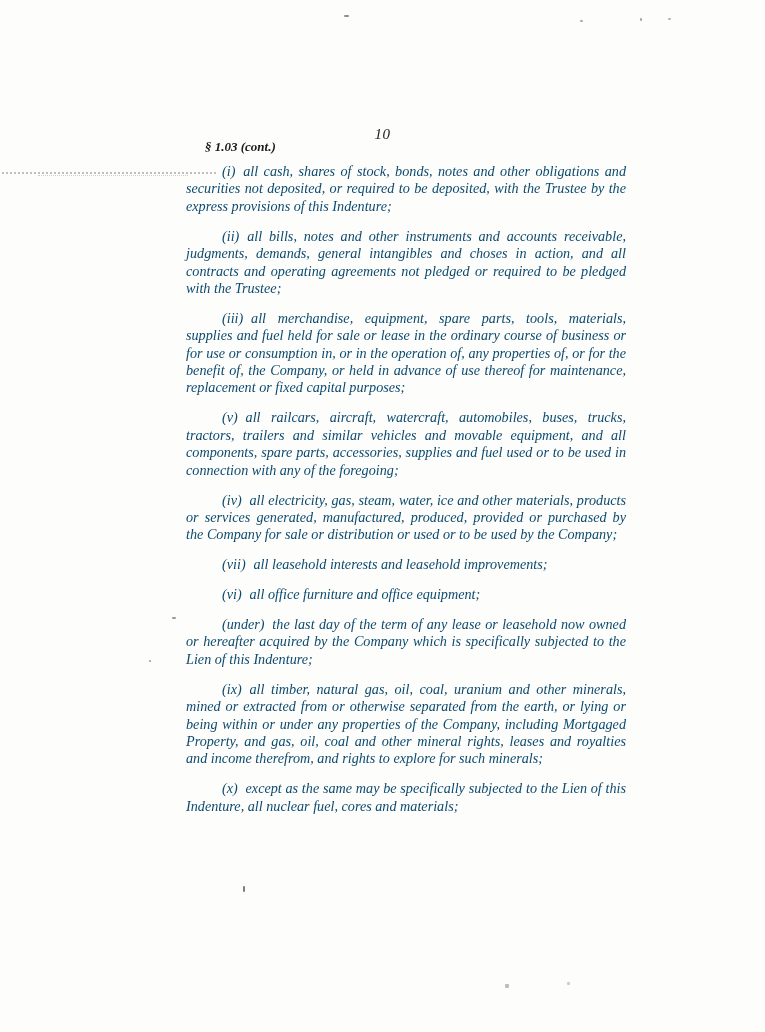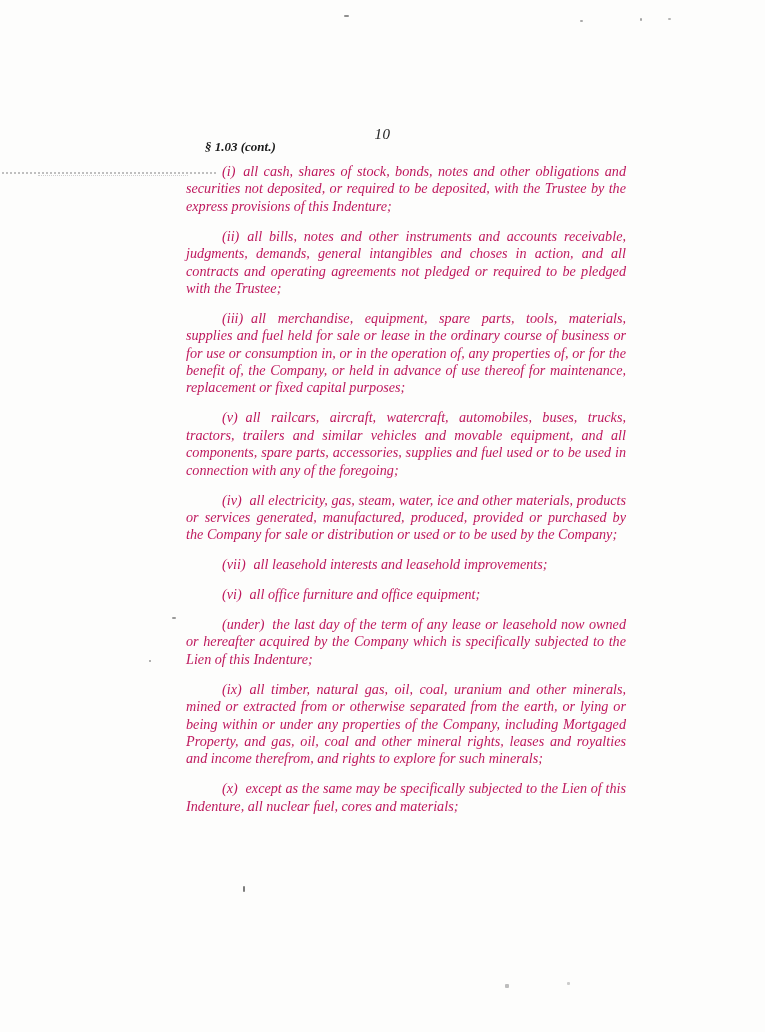--- a/index.html
+++ b/index.html
@@ -36,21 +36,21 @@
     position: absolute;
     top: 163px; left: 186px;
     width: 440px;
   }
   .para {
     font-size: 14.2px;
     line-height: 17.4px;
     text-align: justify;
     text-indent: 36px;
     margin-bottom: 12.5px;
-    color: #be185d;
+    color: #0c4a6e;
   }
   .para .marker { margin-right: 0.55em; }
   
   .dot-trail {
     position: absolute;
     top: 172px; left: 2px; width: 214px; height: 0;
     border-top: 2px dotted #ababab;
     opacity: 0.75;
   }
   .dot-trail-2 {

